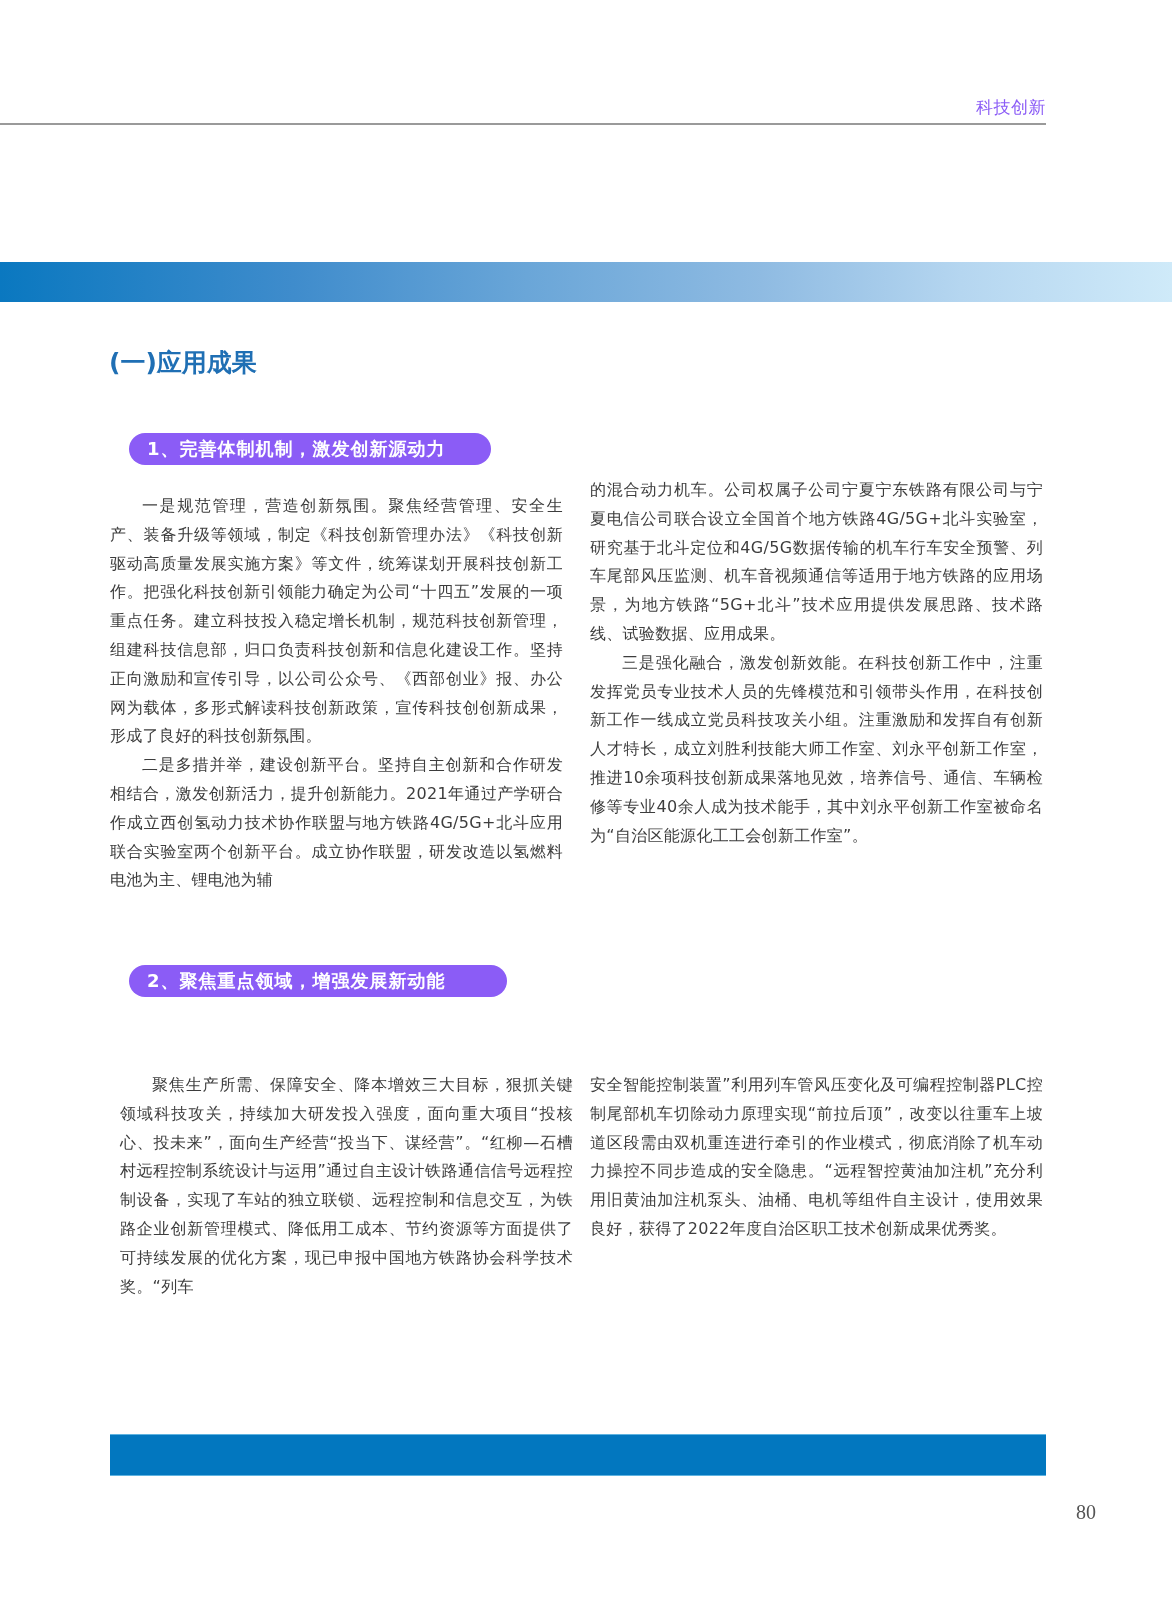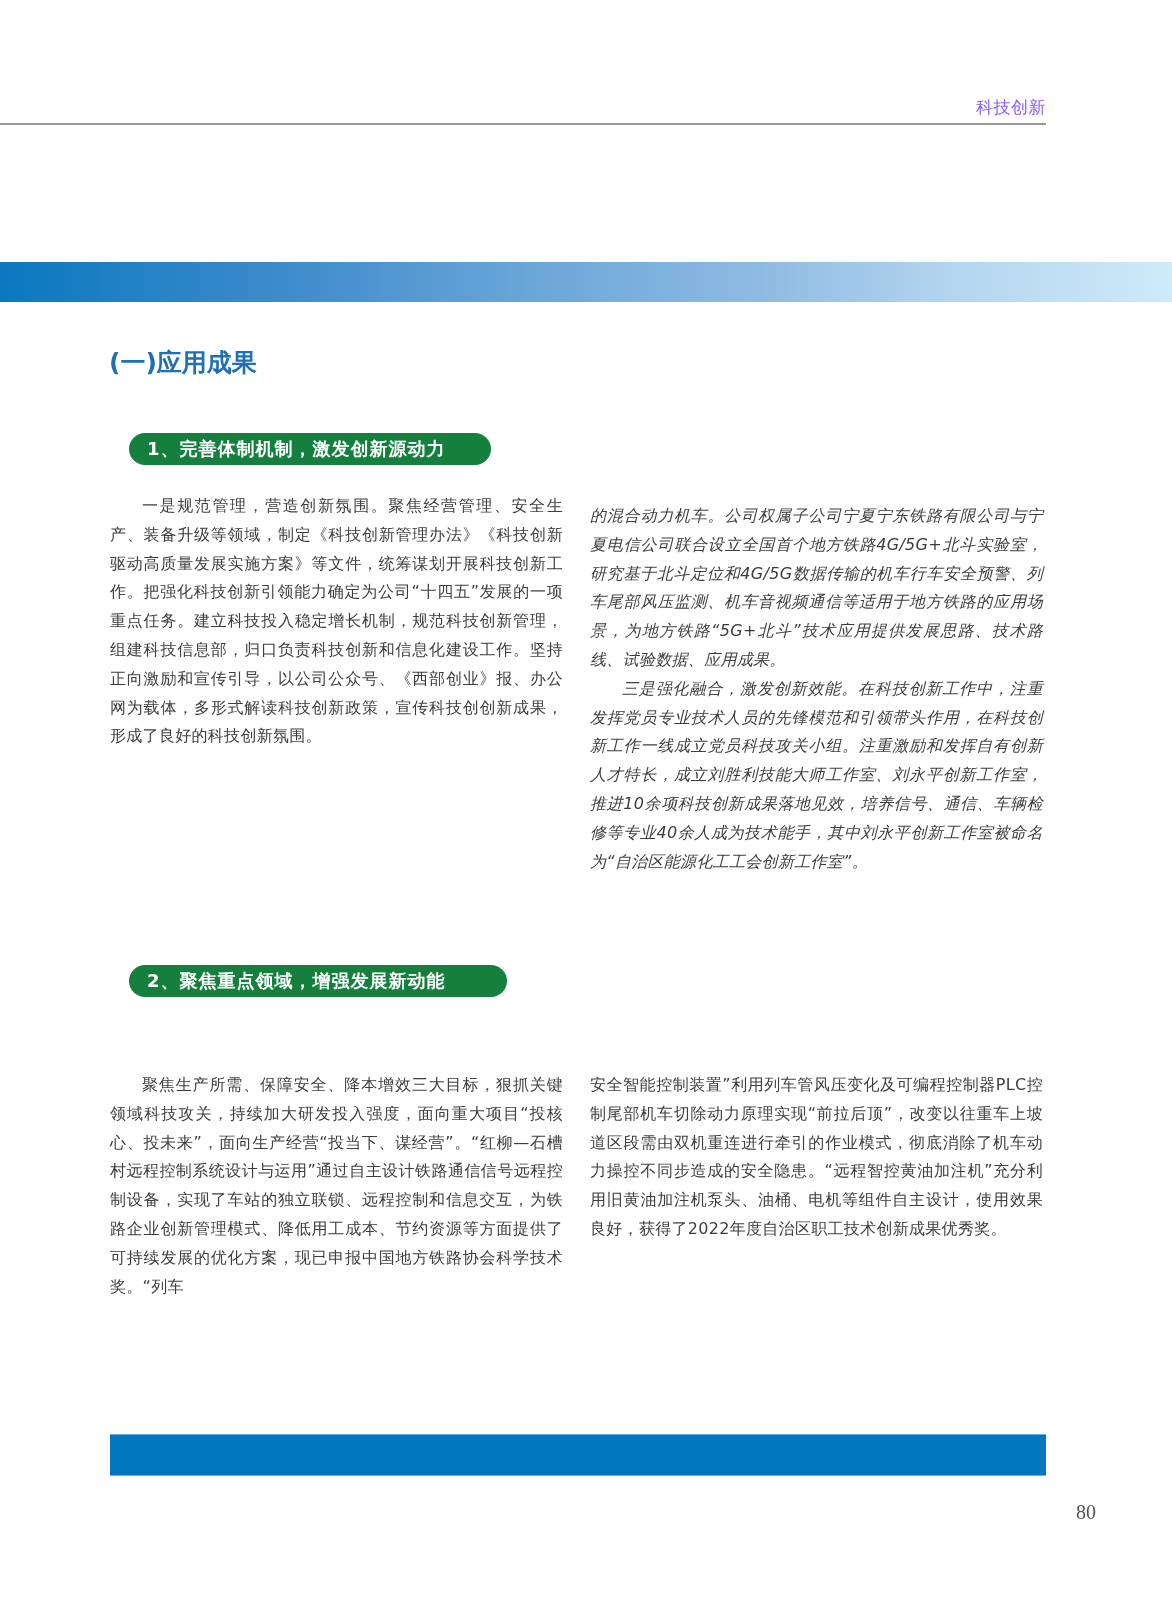--- a/index.html
+++ b/index.html
@@ -20,37 +20,37 @@
   .gradient-band {
     position:absolute; left:0; top:262px; width:1172px; height:40px;
     background:linear-gradient(to right, #0a78c0 0%, #3f8ccc 25%, #6aa6d8 45%, #8fbbe2 65%, #b5d6f0 82%, #cfeaf9 100%);
   }
   .section-title {
     position:absolute; left:109px; top:346px;
     font-size:25px; font-weight:bold; color:#1f6fb4;
   }
   .pill {
     position:absolute; left:129px; height:32px;
-    background:#15803d; border-radius:16px;
+    background:#8b5cf6; border-radius:16px;
     color:#ffffff; font-size:18px; font-weight:bold;
     line-height:32px; padding:0 18px; letter-spacing:1px;
     box-sizing:border-box;
   }
   .pill.p1 { top:433px; width:362px; }
   .pill.p2 { top:965px; width:378px; }
   .col {
     position:absolute; width:453px;
     font-size:16px; line-height:28.8px; text-align:justify;
     letter-spacing:0.3px; color:#3d3d3d;
   }
   .col p { margin:0; text-indent:2em; }
   .col p.cont { text-indent:0; }
   .c1 { left:110px; top:492px; }
-  .c2 { left:590px; top:502px;font-style:italic; }
-  .c3 { left:110px; top:1071px; }
+  .c2 { left:590px; top:476px; }
+  .c3 { left:120px; top:1071px; }
   .c4 { left:590px; top:1071px; }
   .footer-band {
     position:absolute; left:110px; top:1434px; width:936px; height:40px;
     background:#0277bf;
     border-top:1px solid #5fb3e0; border-bottom:1px solid #5fb3e0;
   }
   .page-number {
     position:absolute; left:1076px; top:1501px;
     font-family:"Liberation Serif", "DejaVu Serif", serif;
     font-size:20px; color:#555555;
@@ -63,20 +63,21 @@
 <div class="header-rule"></div>
 
 <div class="gradient-band"></div>
 
 <div class="section-title">(一)应用成果</div>
 
 <div class="pill p1">1、完善体制机制，激发创新源动力</div>
 
 <div class="col c1">
   <p>一是规范管理，营造创新氛围。聚焦经营管理、安全生产、装备升级等领域，制定《科技创新管理办法》《科技创新驱动高质量发展实施方案》等文件，统筹谋划开展科技创新工作。把强化科技创新引领能力确定为公司“十四五”发展的一项重点任务。建立科技投入稳定增长机制，规范科技创新管理，组建科技信息部，归口负责科技创新和信息化建设工作。坚持正向激励和宣传引导，以公司公众号、《西部创业》报、办公网为载体，多形式解读科技创新政策，宣传科技创创新成果，形成了良好的科技创新氛围。</p>
+  <p>二是多措并举，建设创新平台。坚持自主创新和合作研发相结合，激发创新活力，提升创新能力。2021年通过产学研合作成立西创氢动力技术协作联盟与地方铁路4G/5G+北斗应用联合实验室两个创新平台。成立协作联盟，研发改造以氢燃料电池为主、锂电池为辅</p>
 </div>
 
 <div class="col c2">
   <p class="cont">的混合动力机车。公司权属子公司宁夏宁东铁路有限公司与宁夏电信公司联合设立全国首个地方铁路4G/5G+北斗实验室，研究基于北斗定位和4G/5G数据传输的机车行车安全预警、列车尾部风压监测、机车音视频通信等适用于地方铁路的应用场景，为地方铁路“5G+北斗”技术应用提供发展思路、技术路线、试验数据、应用成果。</p>
   <p>三是强化融合，激发创新效能。在科技创新工作中，注重发挥党员专业技术人员的先锋模范和引领带头作用，在科技创新工作一线成立党员科技攻关小组。注重激励和发挥自有创新人才特长，成立刘胜利技能大师工作室、刘永平创新工作室，推进10余项科技创新成果落地见效，培养信号、通信、车辆检修等专业40余人成为技术能手，其中刘永平创新工作室被命名为“自治区能源化工工会创新工作室”。</p>
 </div>
 
 <div class="pill p2">2、聚焦重点领域，增强发展新动能</div>
 
 <div class="col c3">

